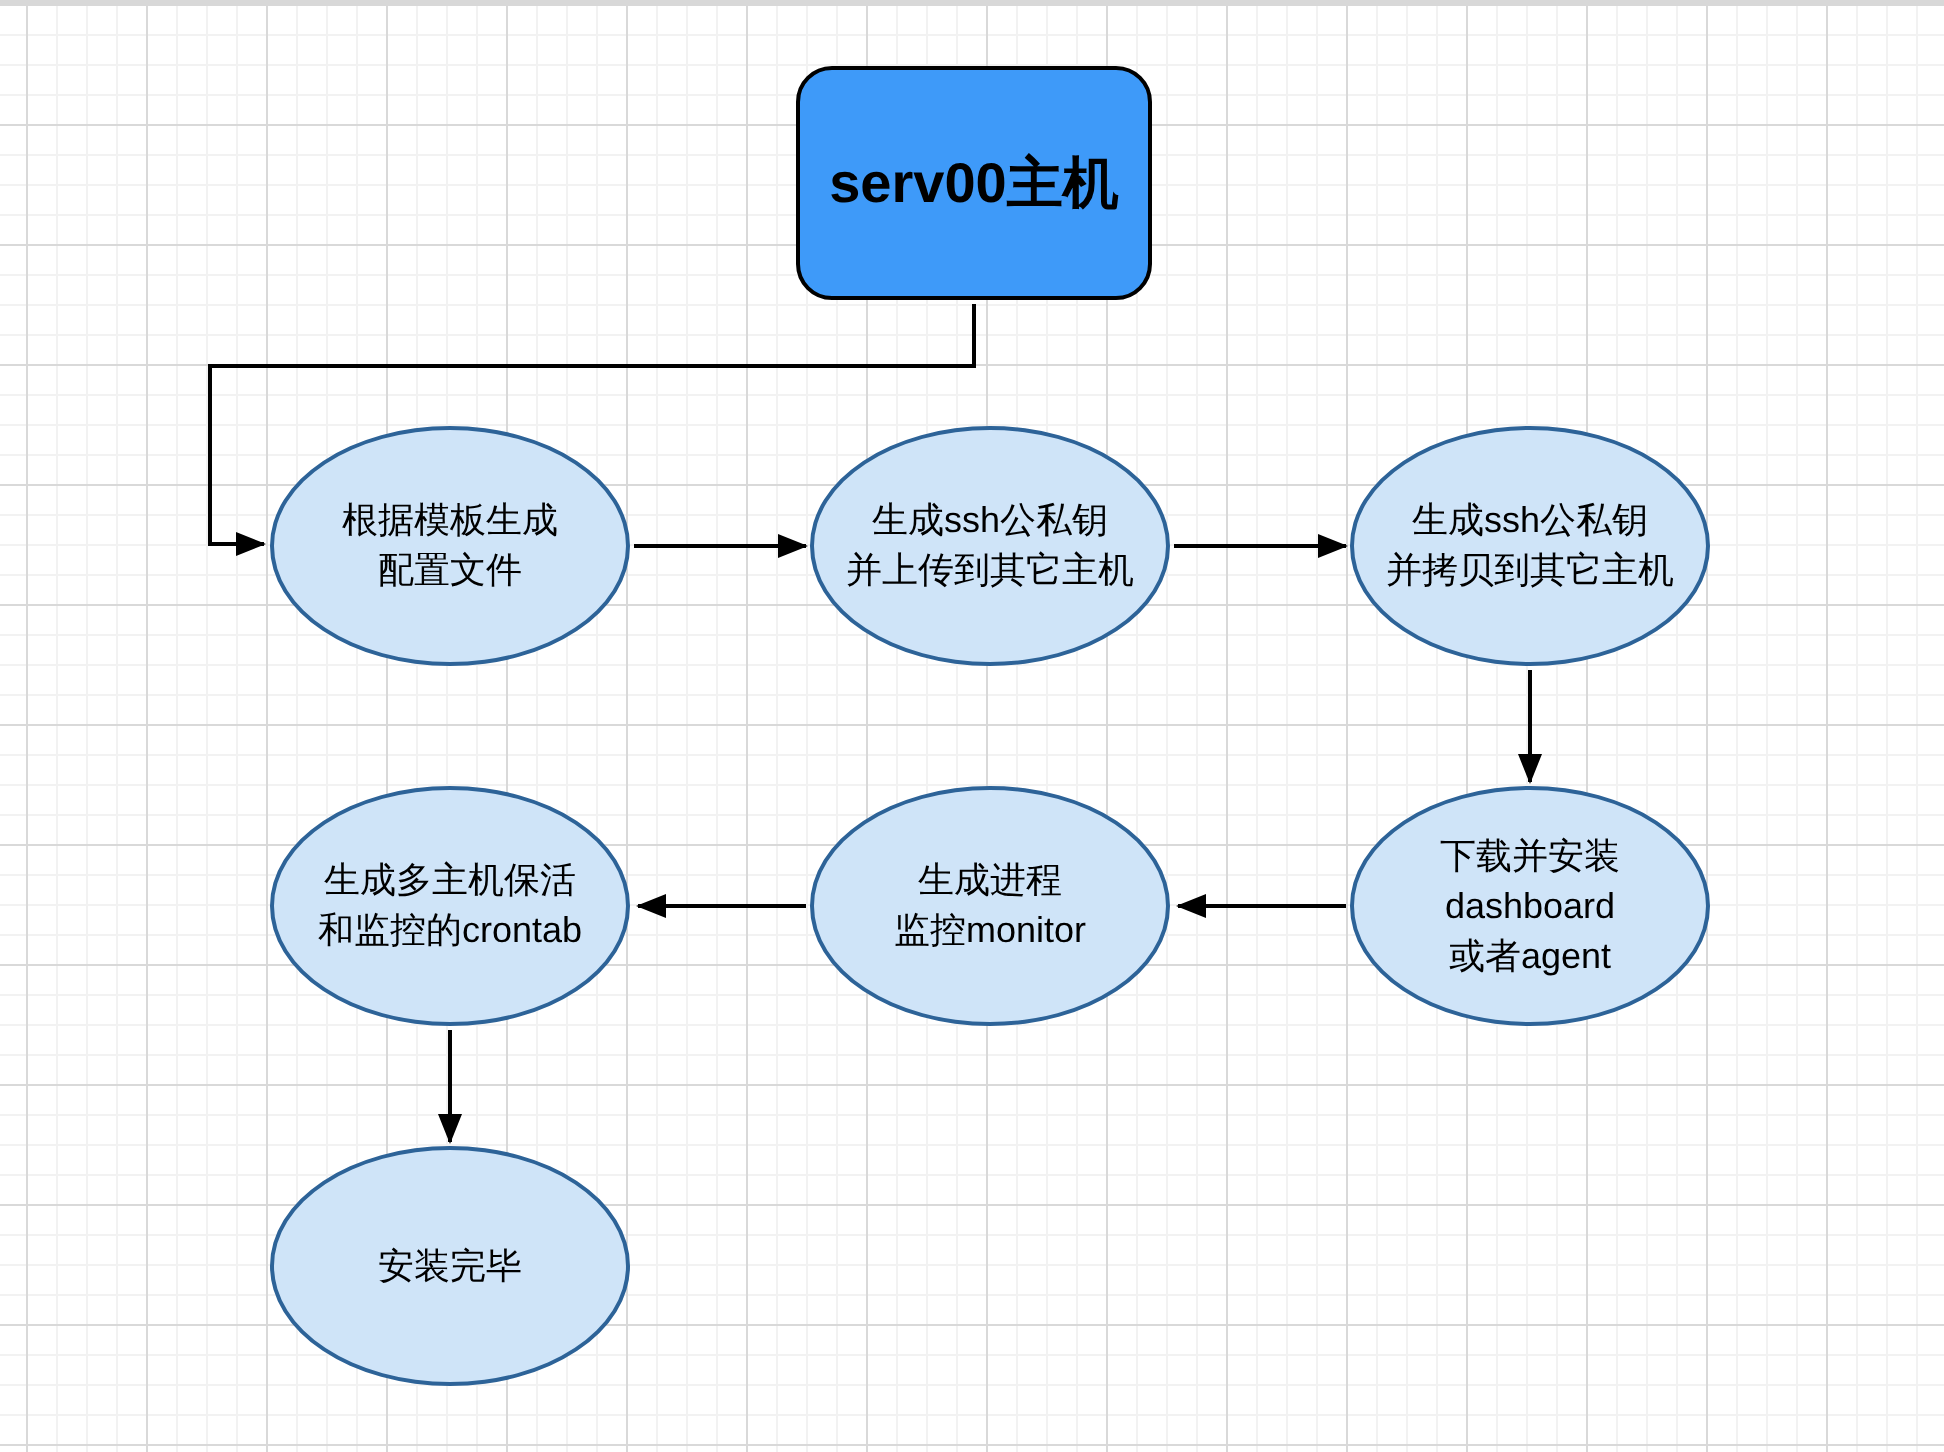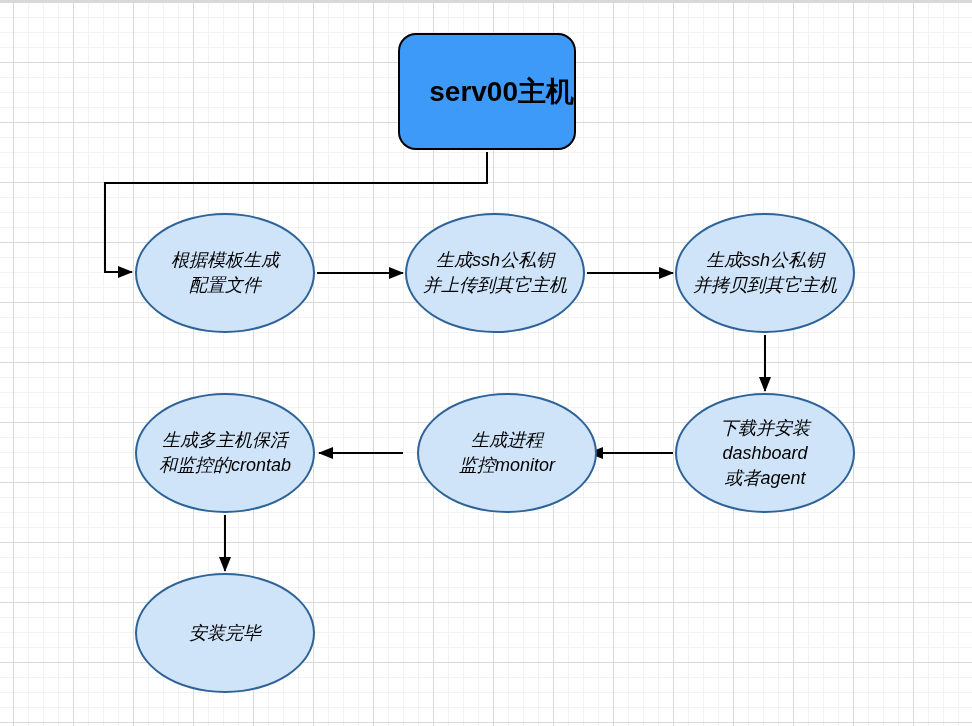--- a/index.html
+++ b/index.html
@@ -65,21 +65,20 @@
     border-radius:18px;
     font-weight:bold;
     font-size:28px;
   }
   .ellipse-node{
     background:var(--ellipse-fill);
     border:2px solid var(--ellipse-border);
     border-radius:50%;
     font-size:18px;
     line-height:25px;
-    font-style:italic;
   }
 </style>
 </head>
 <body>
 
 <div class="canvas">
   <div class="top-strip"></div>
 
   <svg class="connectors" viewBox="0 0 972 726" xmlns="http://www.w3.org/2000/svg">
     <defs>
@@ -89,21 +88,21 @@
     </defs>
     <path class="edge" d="M487,152 L487,183 L105,183 L105,272 L132,272" marker-end="url(#arrow)"></path>
     <path class="edge" d="M317,273 L403,273" marker-end="url(#arrow)"></path>
     <path class="edge" d="M587,273 L673,273" marker-end="url(#arrow)"></path>
     <path class="edge" d="M765,335 L765,391" marker-end="url(#arrow)"></path>
     <path class="edge" d="M673,453 L589,453" marker-end="url(#arrow)"></path>
     <path class="edge" d="M403,453 L319,453" marker-end="url(#arrow)"></path>
     <path class="edge" d="M225,515 L225,571" marker-end="url(#arrow)"></path>
   </svg>
 
-  <div class="node rect-node" style="left:398px;top:33px;width:178px;height:117px;justify-content:flex-end;">
+  <div class="node rect-node" style="left:398px;top:33px;width:178px;height:117px;">
     <span class="label">serv00主机</span>
   </div>
 
   <div class="node ellipse-node" style="left:135px;top:213px;width:180px;height:120px;">
     <span class="label">根据模板生成
 配置文件</span>
   </div>
 
   <div class="node ellipse-node" style="left:405px;top:213px;width:180px;height:120px;">
     <span class="label">生成ssh公私钥
@@ -114,21 +113,21 @@
     <span class="label">生成ssh公私钥
 并拷贝到其它主机</span>
   </div>
 
   <div class="node ellipse-node" style="left:675px;top:393px;width:180px;height:120px;">
     <span class="label">下载并安装
 dashboard
 或者agent</span>
   </div>
 
-  <div class="node ellipse-node" style="left:417px;top:393px;width:180px;height:120px;">
+  <div class="node ellipse-node" style="left:405px;top:393px;width:180px;height:120px;">
     <span class="label">生成进程
 监控monitor</span>
   </div>
 
   <div class="node ellipse-node" style="left:135px;top:573px;width:180px;height:120px;">
     <span class="label">安装完毕</span>
   </div>
 
   <div class="node ellipse-node" style="left:135px;top:393px;width:180px;height:120px;">
     <span class="label">生成多主机保活

